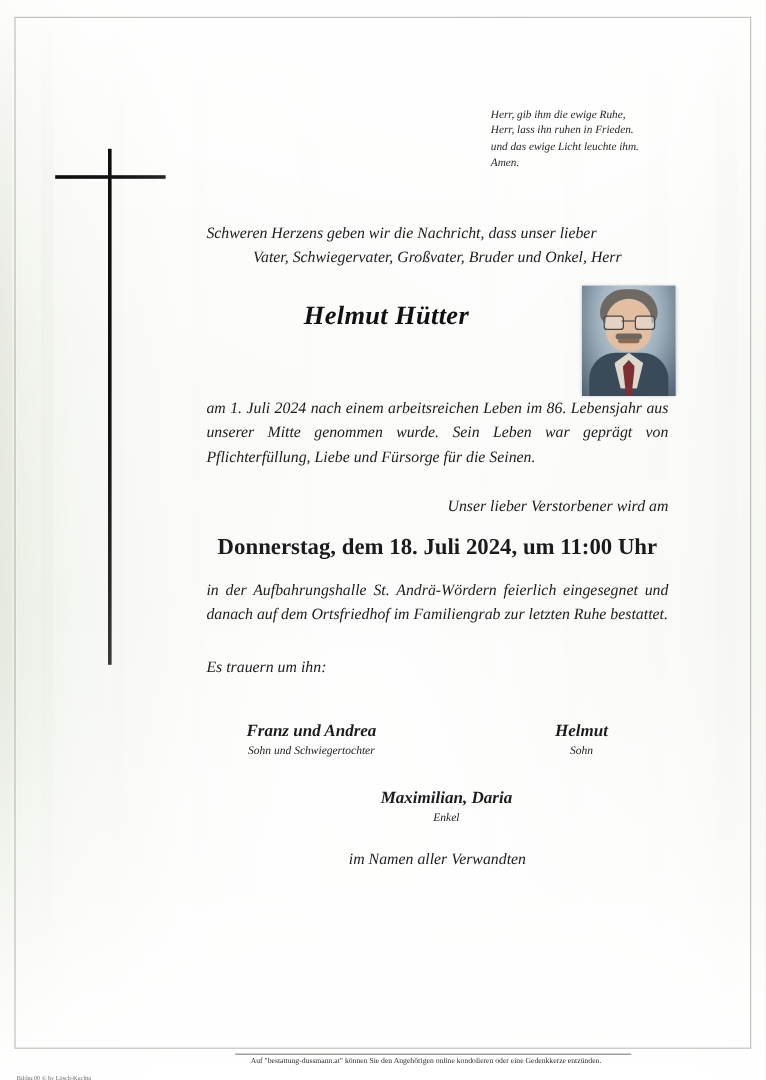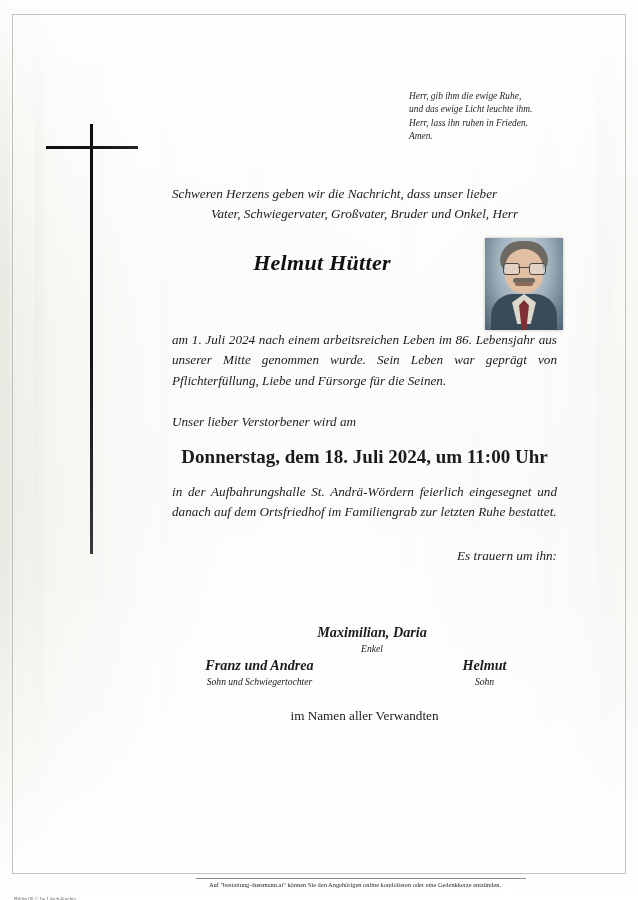--- a/index.html
+++ b/index.html
@@ -253,39 +253,39 @@
   .para {
     position: absolute;
     left: 172px;
     width: 385px;
     font-style: italic;
     font-size: 13.2px;
     line-height: 1.55;
     text-align: justify;
   }
   .para.p1 { top: 318px; font-style: italic; }
-  .para.p2 { top: 400px; text-align: left; }
+  .para.p2 { top: 400px; text-align: right; }
   .para.p3 { top: 470px; }
 
   .date-line {
     position: absolute;
     left: 172px;
     top: 434px;
     width: 385px;
     text-align: center;
     font-weight: bold;
     font-size: 19px;
   }
 
   .mourn-head {
     position: absolute;
     left: 172px;
     top: 536px;
     width: 385px;
-    text-align: right;
+    text-align: left;
     font-style: italic;
     font-size: 13.2px;
   }
 
   
   .mourners {
     position: absolute;
     left: 172px;
     top: 588px;
     width: 400px;
@@ -309,20 +309,21 @@
     margin-top: 1px;
   }
   .m-row.second { margin-top: 23px; }
 
   .in-name {
     position: absolute;
     left: 172px;
     top: 696px;
     width: 385px;
     text-align: center;
+    font-style: italic;
     font-size: 13.2px;
   }
 
   .place-date {
     position: absolute;
     left: 172px;
     top: 783px;
     width: 385px;
     text-align: center;
     font-style: italic;
@@ -368,22 +369,22 @@
 
   <div class="content">
 
     <div class="cross">
       <div class="vert"></div>
       <div class="horiz"></div>
     </div>
 
     <div class="prayer">
       <div>Herr, gib ihm die ewige Ruhe,</div>
+      <div>Herr, lass ihn ruhen in Frieden.</div>
       <div>und das ewige Licht leuchte ihm.</div>
-      <div>Herr, lass ihn ruhen in Frieden.</div>
       <div>Amen.</div>
     </div>
 
     <div class="intro">
       <div>Schweren Herzens geben wir die Nachricht, dass unser lieber</div>
       <div class="line2">Vater, Schwiegervater, Großvater, Bruder und Onkel, Herr</div>
     </div>
 
     <div class="name">Helmut Hütter</div>
 
@@ -405,36 +406,36 @@
 
     <div class="para p2">Unser lieber Verstorbener wird am</div>
 
     <div class="date-line">Donnerstag, dem 18. Juli 2024, um 11:00 Uhr</div>
 
     <div class="para p3">in der Aufbahrungshalle St. Andrä-Wördern feierlich eingesegnet und danach auf dem Ortsfriedhof im Familiengrab zur letzten Ruhe bestattet.</div>
 
     <div class="mourn-head">Es trauern um ihn:</div>
 
     <div class="mourners">
-      <div class="m-row second">
-        <div class="m-col">
-          <div class="m-name">Maximilian, Daria</div>
-          <div class="m-rel">Enkel</div>
-        </div>
-      </div>
       <div class="m-row">
         <div class="m-col">
           <div class="m-name">Franz und Andrea</div>
           <div class="m-rel">Sohn und Schwiegertochter</div>
         </div>
         <div class="m-col">
           <div class="m-name">Helmut</div>
           <div class="m-rel">Sohn</div>
         </div>
       </div>
+      <div class="m-row second">
+        <div class="m-col">
+          <div class="m-name">Maximilian, Daria</div>
+          <div class="m-rel">Enkel</div>
+        </div>
+      </div>
     </div>
 
     <div class="in-name">im Namen aller Verwandten</div>
 
 
     <div class="footer-rule"></div>
     <div class="footer-note">Auf "bestattung-dussmann.at" können Sie den Angehörigen online kondolieren oder eine Gedenkkerze entzünden.</div>
     <div class="credit">Bildnr.00 © by Lösch-Kuchta</div>
 
   </div>

